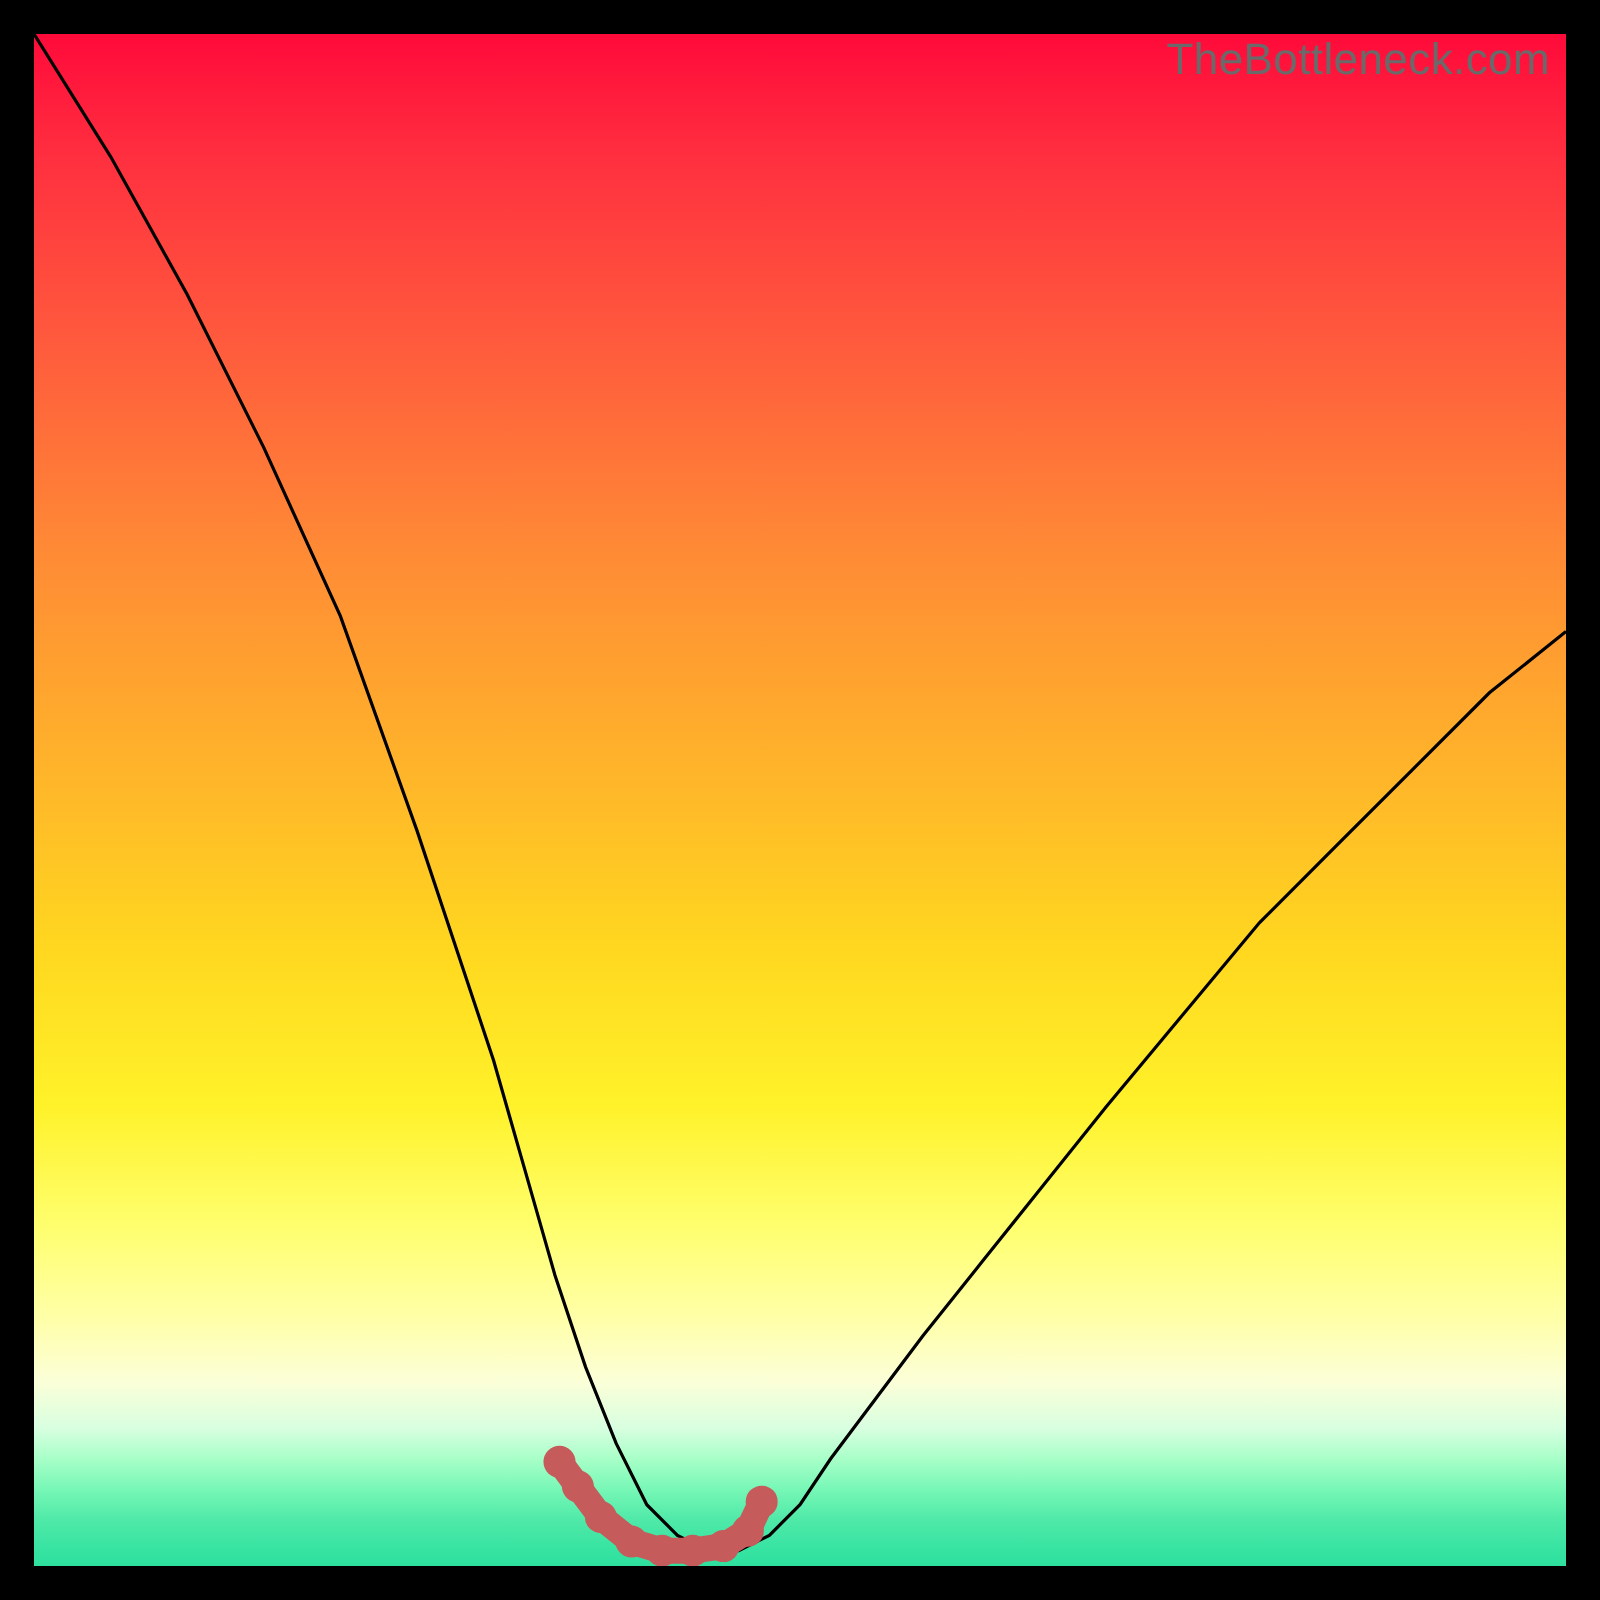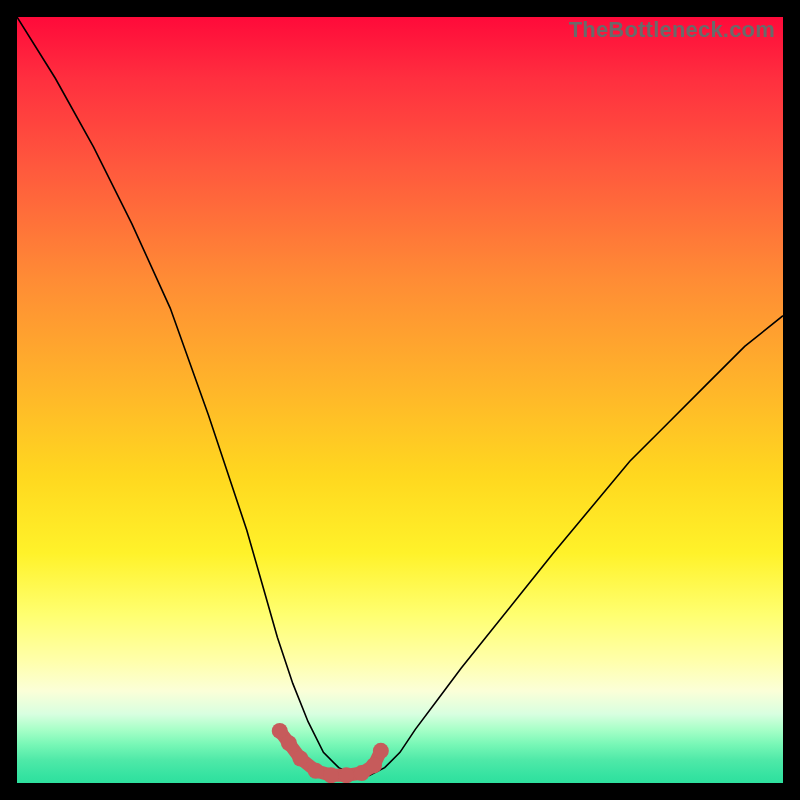--- a/index.html
+++ b/index.html
@@ -34,21 +34,21 @@
       #4fe9a8 97%,
       #36e3a1 99%,
       #2ee09e 100%
     );
   }
   .watermark {
     position: absolute;
     top: 0px;
     right: 8px;
     font-size: 22px;
-    font-weight: 700;
+    font-weight: 400;
     color: #6a6a6a;
     letter-spacing: 0.2px;
     z-index: 10;
   }
   svg.plot {
     position: absolute;
     left: 0;
     top: 0;
     width: 766px;
     height: 766px;

